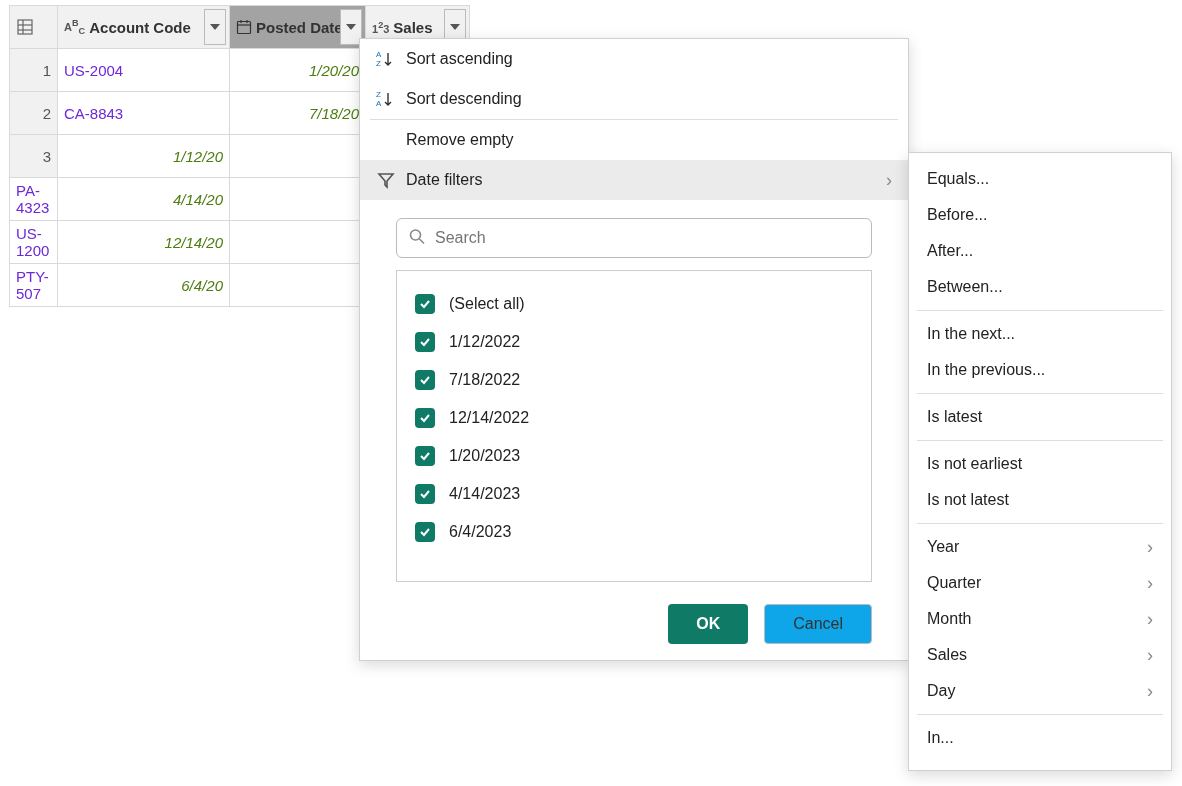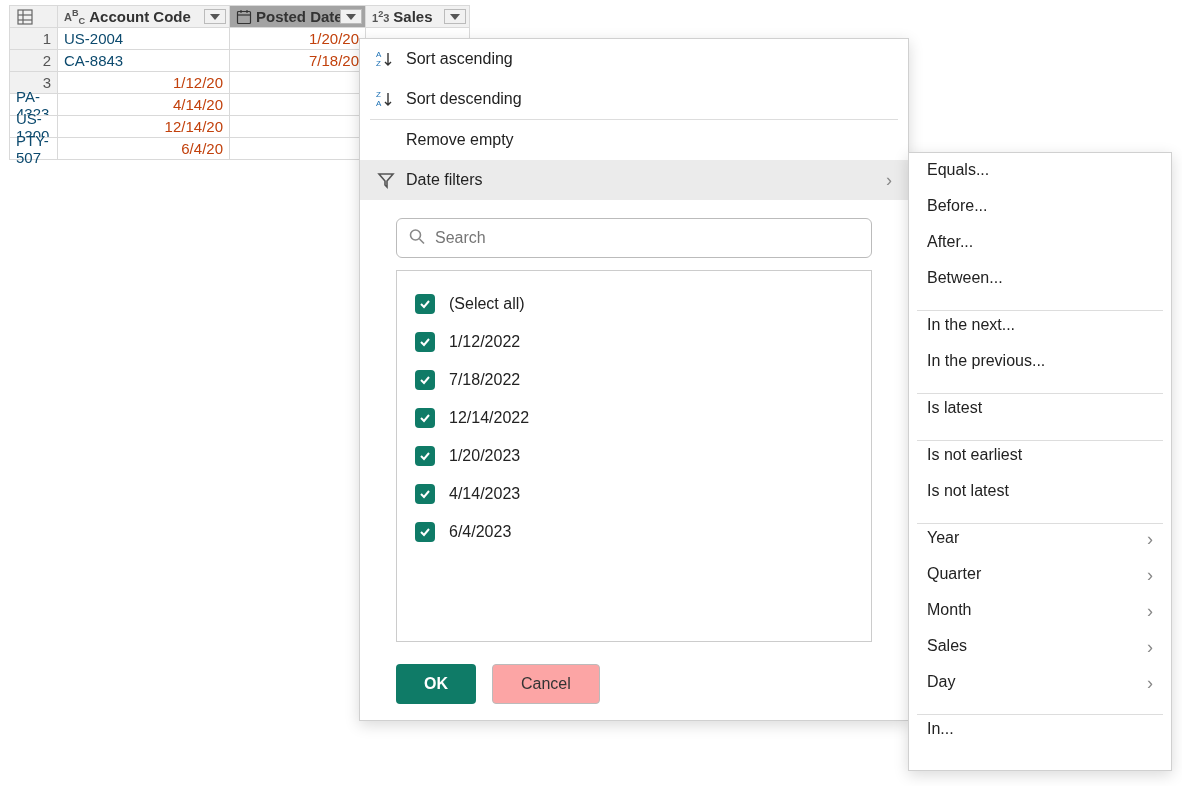--- a/index.html
+++ b/index.html
@@ -18,34 +18,34 @@
   .grid {
     display: grid;
     grid-template-columns: 48px 172px 136px 104px;
     position: absolute;
     top: 6px;
     left: 10px;
   }
   .cell {
     border: 1px solid #d9d9d9;
     margin: -1px 0 0 -1px;
-    height: 23px;
+    height: 44px;
     display: flex;
     align-items: center;
     padding: 0 6px;
     background: #fff;
     font-size: 15px;
     position: relative;
   }
   .hdr { background: #f1f1f1; font-weight: 600; color: #333; }
   .hdr.sel { background: #a3a3a3; }
   .rowhdr { background: #f1f1f1; justify-content: flex-end; color: #555; }
   .corner { background: #f1f1f1; }
-  .data-right { justify-content: flex-end; color: #c2410c; }
-  .data-left { color: #0c4a6e; }
+  .data-right { justify-content: flex-end; font-style: italic; color: #4d7c0f; }
+  .data-left { color: #6d28d9; }
   .drop-trigger {
     position: absolute; right: 3px; top: 3px; bottom: 3px;
     width: 22px; border: 1px solid #bbb; background: #f1f1f1;
     display: flex; align-items: center; justify-content: center;
   }
   .type-icon { margin-right: 4px; color: #555; font-size: 11px; font-weight: 600; }
   .tri { width:0;height:0;border-left:5px solid transparent;border-right:5px solid transparent;border-top:6px solid #555;}
   
   .panel {
     position: absolute;
@@ -65,40 +65,40 @@
   .menu-divider { height:1px; background:#ddd; margin: 0 10px; }
   .sorticon { width:20px; height:20px; display:flex; }
   .search-wrap { padding: 18px 36px 12px 36px; }
   .search {
     width:100%; height:40px; border:1px solid #bbb; border-radius:6px;
     padding: 0 12px 0 38px; font-size:16px; color:#555;
     background: none;
   }
   .search-rel { position:relative; }
   .mag { position:absolute; left:12px; top:50%; transform:translateY(-50%); color:#888; }
-  .checklist-box { margin: 0 36px; border:1px solid #ccc; height:372px; padding:14px 18px; }
+  .checklist-box { margin: 0 36px; border:1px solid #ccc; height:312px; padding:14px 18px; }
   .checkrow { display:flex; align-items:center; gap:14px; height:38px; font-size:16px; color:#222;}
   .chk {
     width:20px;height:20px;border-radius:4px;background:#0f7b67;
     display:flex;align-items:center;justify-content:center;flex-shrink:0;
   }
   .chk svg { display:block; }
-  .btnrow { display:flex; gap:16px; padding: 22px 36px 0 36px;}
+  .btnrow { display:flex; gap:16px; justify-content:flex-end; padding: 22px 36px 0 36px;}
   .btn { height:40px; padding:0 28px; border-radius:4px; font-size:16px; display:flex;align-items:center;justify-content:center; cursor:pointer;}
   .btn-primary { background:#0f7b67;color:#fff;border:none;font-weight:600;}
-  .btn-secondary { background:#fca5a5;color:#333;border:1px solid #bbb;}
+  .btn-secondary { background:#0ea5e9;color:#333;border:1px solid #bbb;}
   
   .submenu {
     position:absolute; left:908px; top:152px; width:264px;
     background:#fff; border:1px solid #d0d0d0;
     box-shadow:0 4px 14px rgba(0,0,0,.15);
     padding: 8px 0 14px 0;
   }
   .subitem {
-    height:36px; display:flex; align-items:flex-start;
+    height:36px; display:flex; align-items:center;
     padding:0 18px; font-size:16px; color:#222;
   }
   .subitem .chev { margin-left:auto; color:#888; font-size:18px;}
   .sub-div { height:1px; background:#ddd; margin:5px 8px; }
 
   
   .icon-table svg, .icon-cal svg, .icon-filter svg { display:block; }
 </style>
 </head>
 <body>

